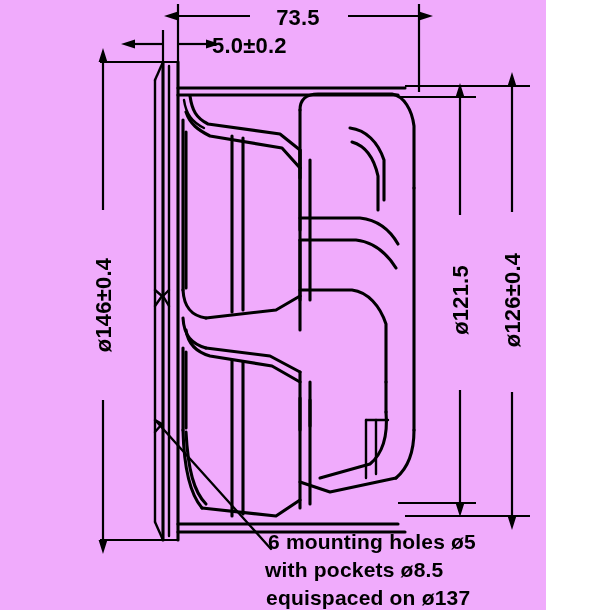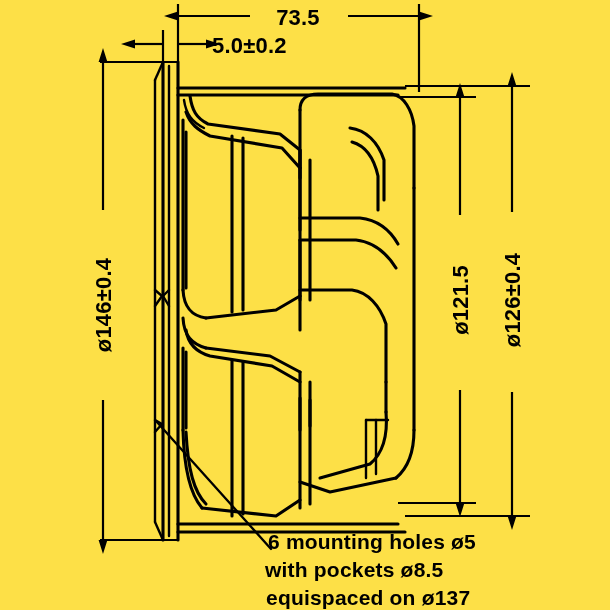--- a/index.html
+++ b/index.html
@@ -6,23 +6,23 @@
   html, body {
     margin: 0;
     padding: 0;
     background: #ffffff;
   }
   body {
     font-family: "Liberation Sans", sans-serif;
   }
   #sheet {
     position: relative;
-    width: 610px;
+    width: 546px;
     height: 610px;
-    background: #fde047;
+    background: #f0abfc;
     overflow: hidden;
   }
   #sheet svg {
     display: block;
     position: absolute;
     top: 0;
     left: 0;
   }
   .note-text {
     font-family: "Liberation Sans", sans-serif;

